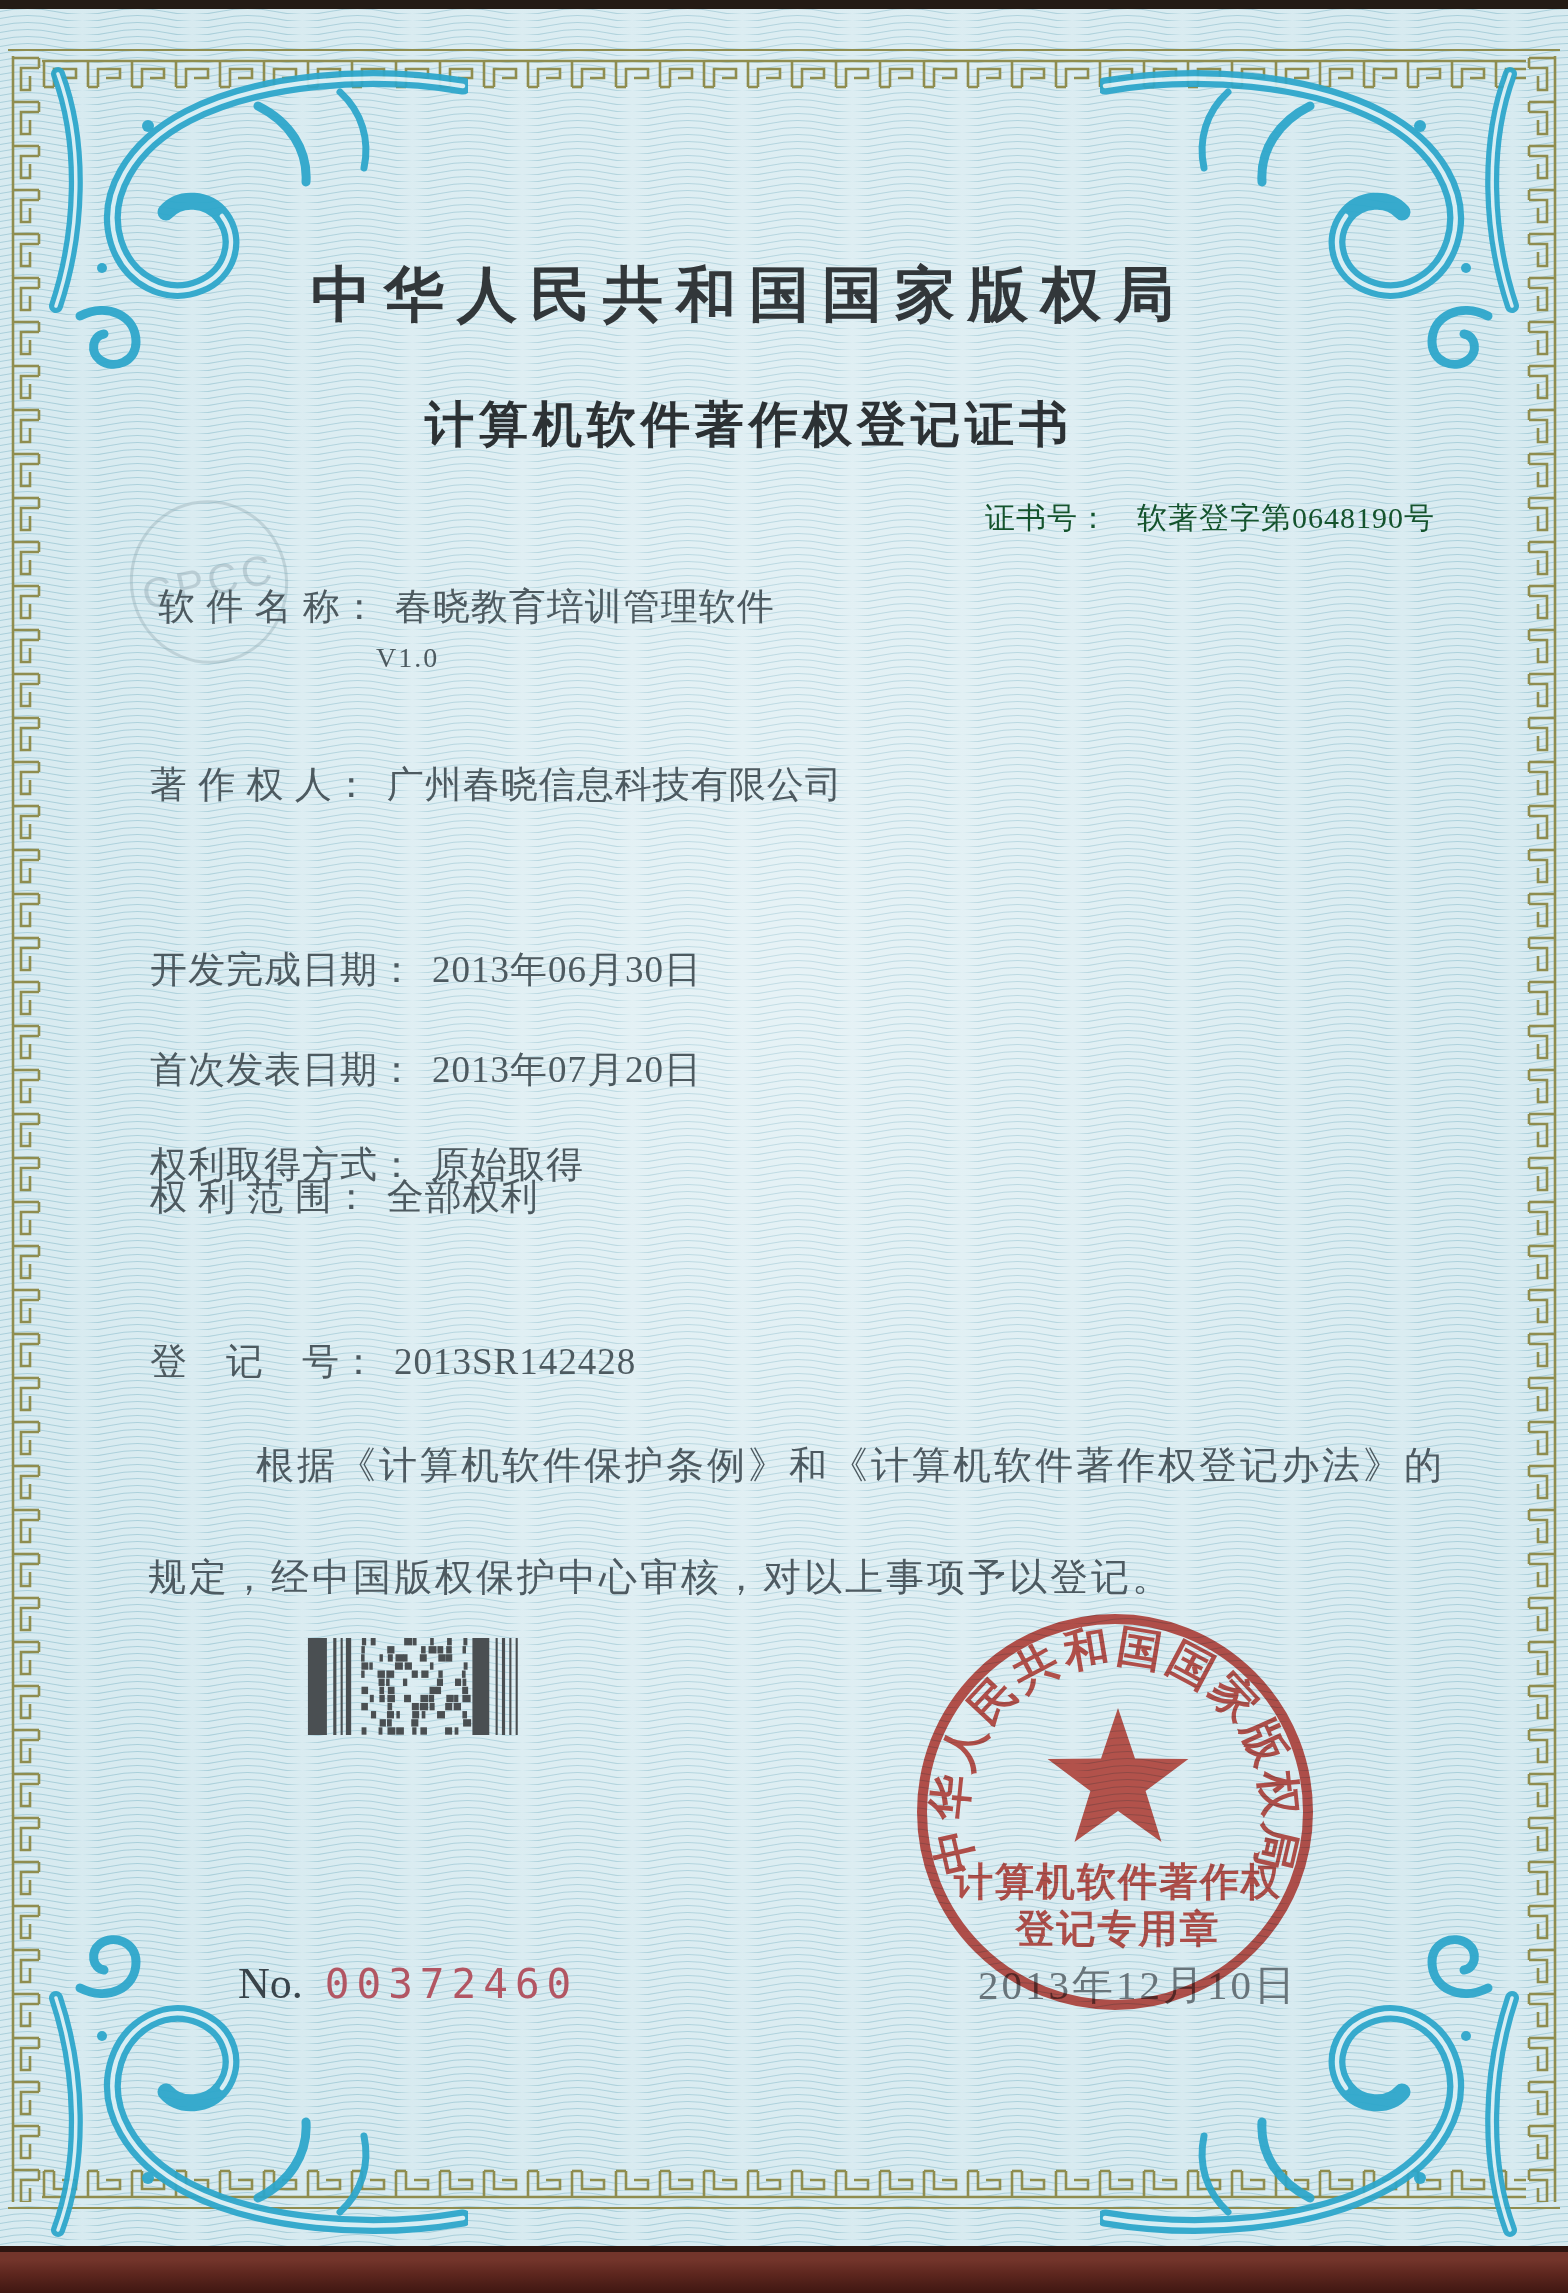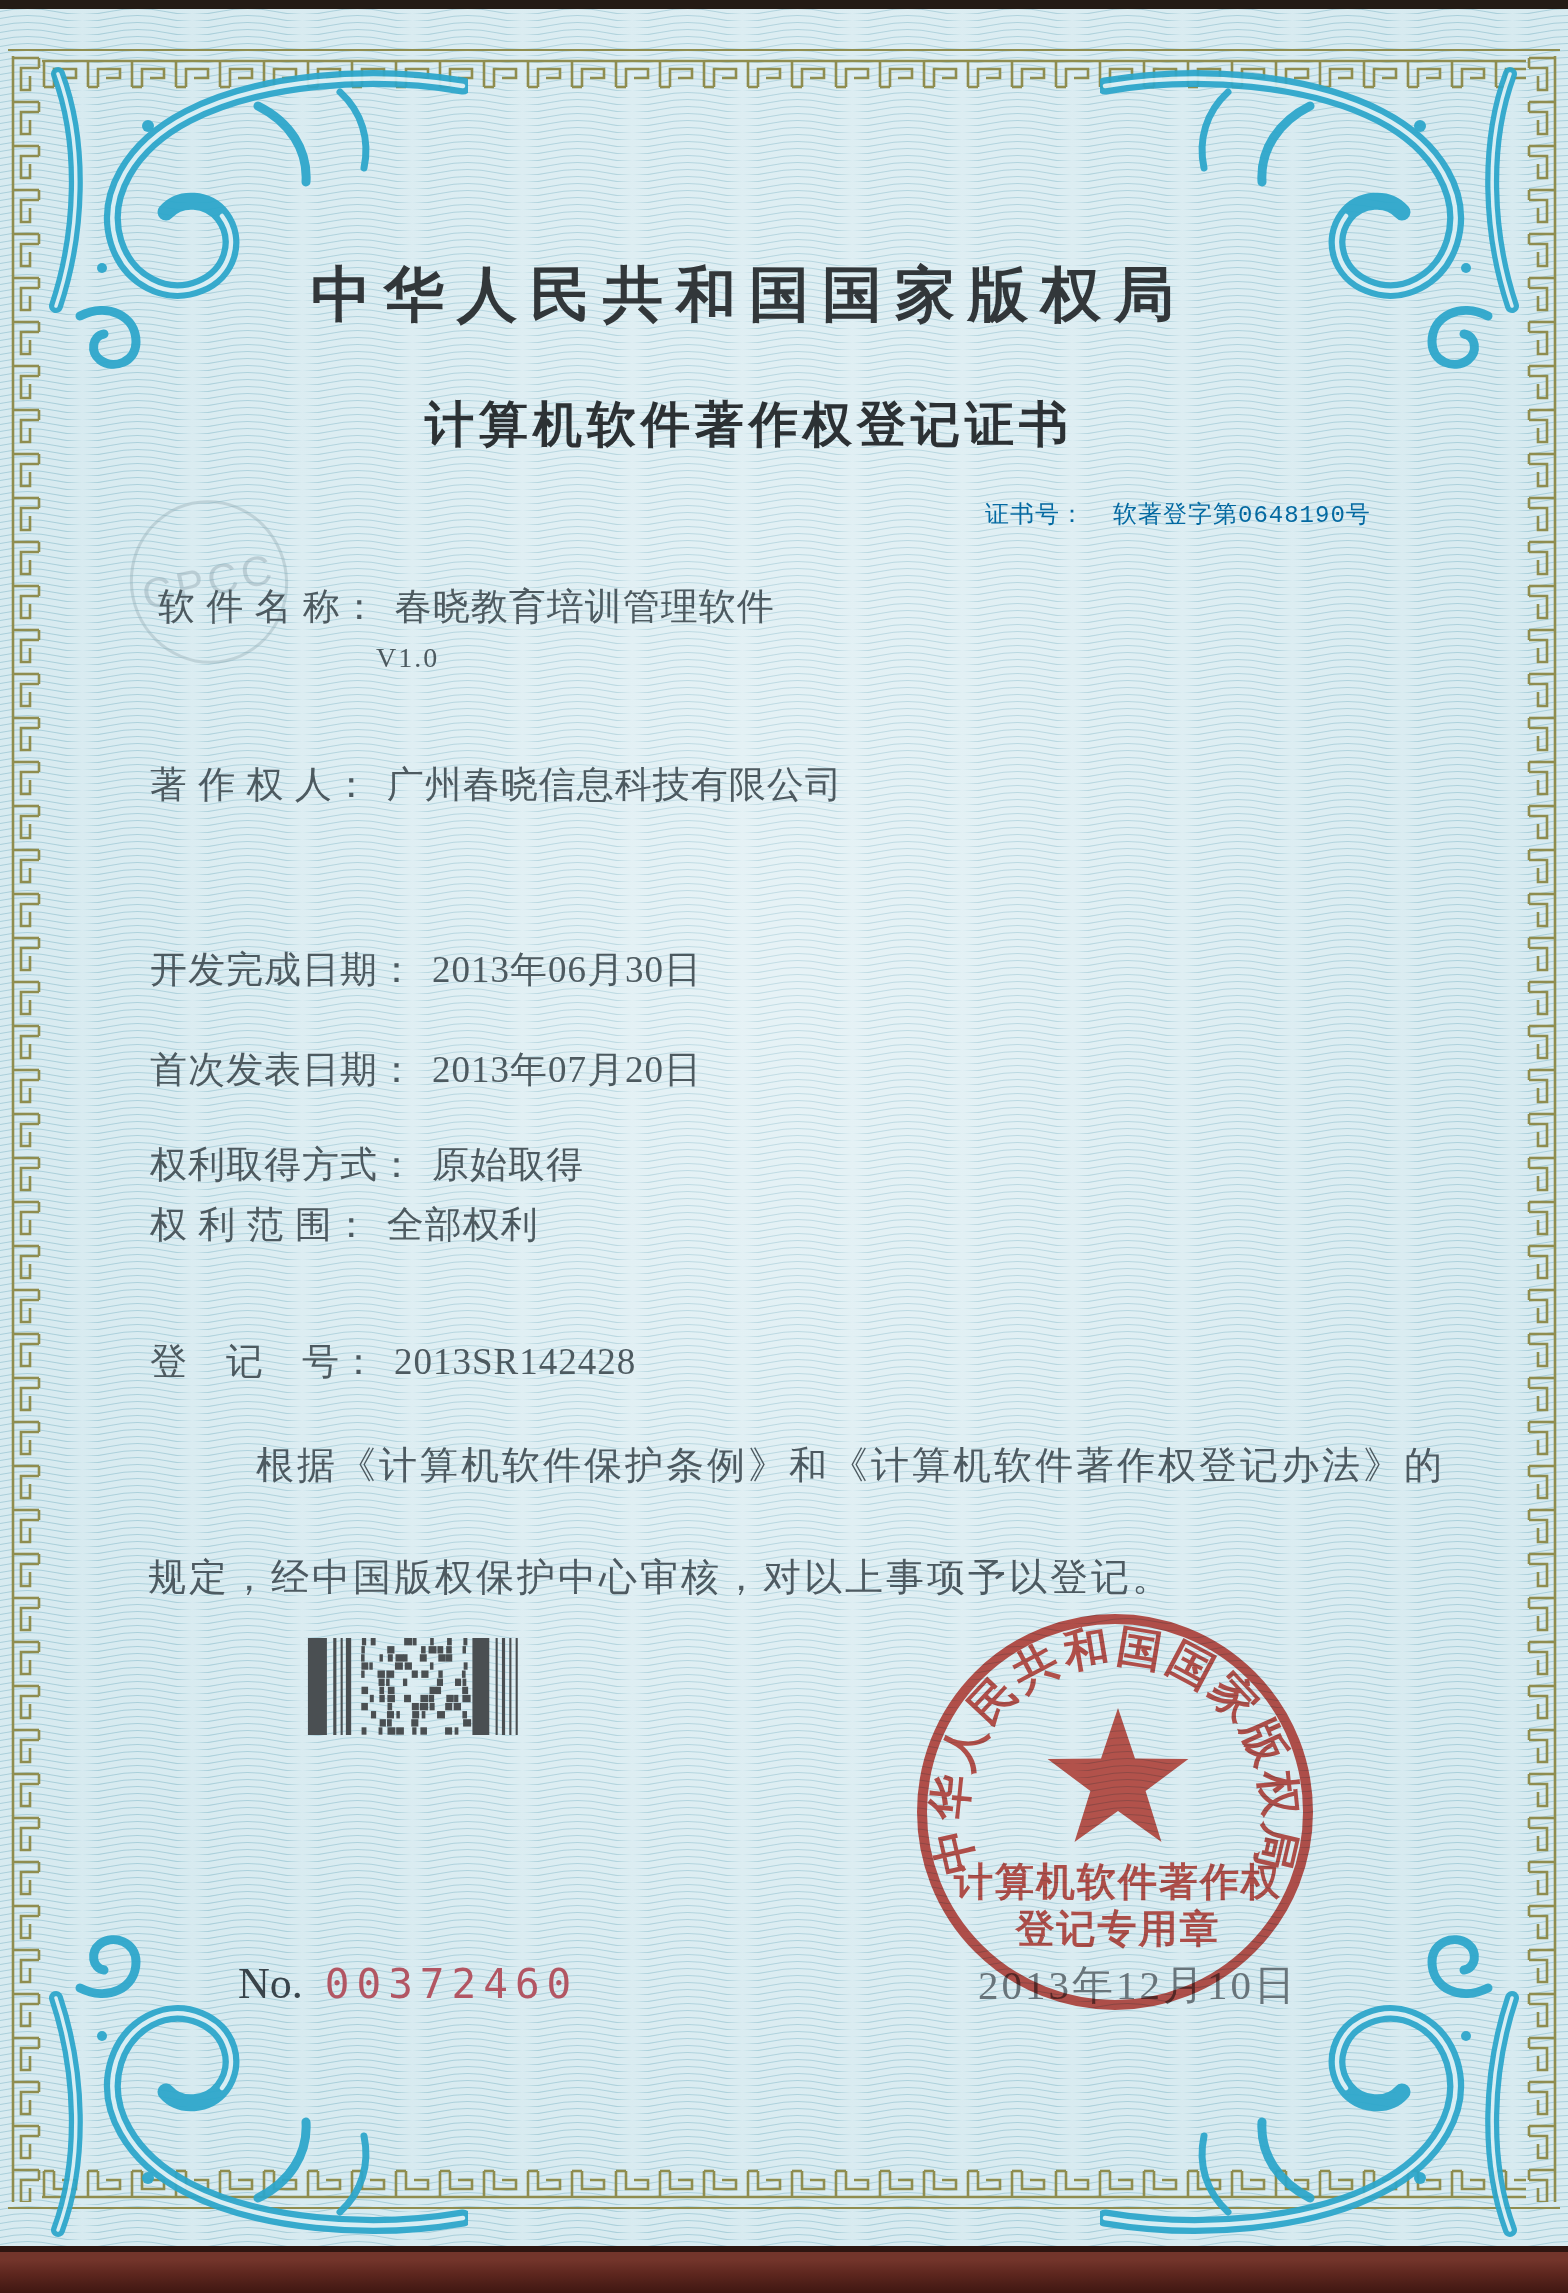--- a/index.html
+++ b/index.html
@@ -21,27 +21,27 @@
   .fl{width:430px;height:310px;opacity:.93;}
   .fl.tl{left:38px;top:64px;}
   .fl.tr{left:1100px;top:64px;transform:scaleX(-1);}
   .fl.bl{left:38px;top:1930px;transform:scaleY(-1);}
   .fl.br{left:1100px;top:1930px;transform:scale(-1,-1);}
   
   .authority{left:0;right:0;top:255px;text-align:center;padding-right:70px;
     font-size:60px;font-weight:bold;letter-spacing:13px;color:#32373a;}
   .cert-title{left:0;right:0;top:392px;text-align:center;padding-right:70px;
     font-size:49px;font-weight:bold;letter-spacing:5px;color:#2c3134;}
-  .certno{top:498px;left:985px;font-size:24px;color:#0369a1;letter-spacing:1px;font-family:Liberation Mono, monospace;}
+  .certno{top:498px;left:985px;font-size:30px;color:#14532d;letter-spacing:1px;}
   .certno .v{margin-left:28px;}
   .field{left:150px;font-size:37px;color:#4d5a60;letter-spacing:1px;white-space:nowrap;}
   .field .val{margin-left:16px;}
   .f0{top:582px;margin-left:8px;} .ver{left:376px;top:642px;font-size:28px;color:#4d5a60;letter-spacing:2px;}
   .f1{top:760px;} .f2{top:945px;} .f3{top:1045px;} .f4{top:1140px;}
-  .f5{top:1200px;text-align:right;} .f6{top:1337px;}
+  .f5{top:1172px;text-align:right;} .f6{top:1337px;}
   .para{font-size:38px;color:#4d5a61;letter-spacing:3px;white-space:nowrap;}
   .p0{left:256px;top:1440px;} .p1{left:148px;top:1552px;}
   .issue-date{left:978px;top:1958px;font-size:41px;color:#68747a;letter-spacing:3px;}
   .serial{left:238px;top:1958px;font-size:44px;color:#39444b;}
   .serial .num{font-family:"DejaVu Sans Mono","Liberation Mono",monospace;
     font-size:41px;color:#b25663;letter-spacing:7px;margin-left:22px;}
   
   .emboss{left:130px;top:500px;width:152px;height:158px;border-radius:50%;
     border:3px solid rgba(145,168,176,.38);transform:rotate(-12deg);
     display:flex;align-items:center;justify-content:center;}

